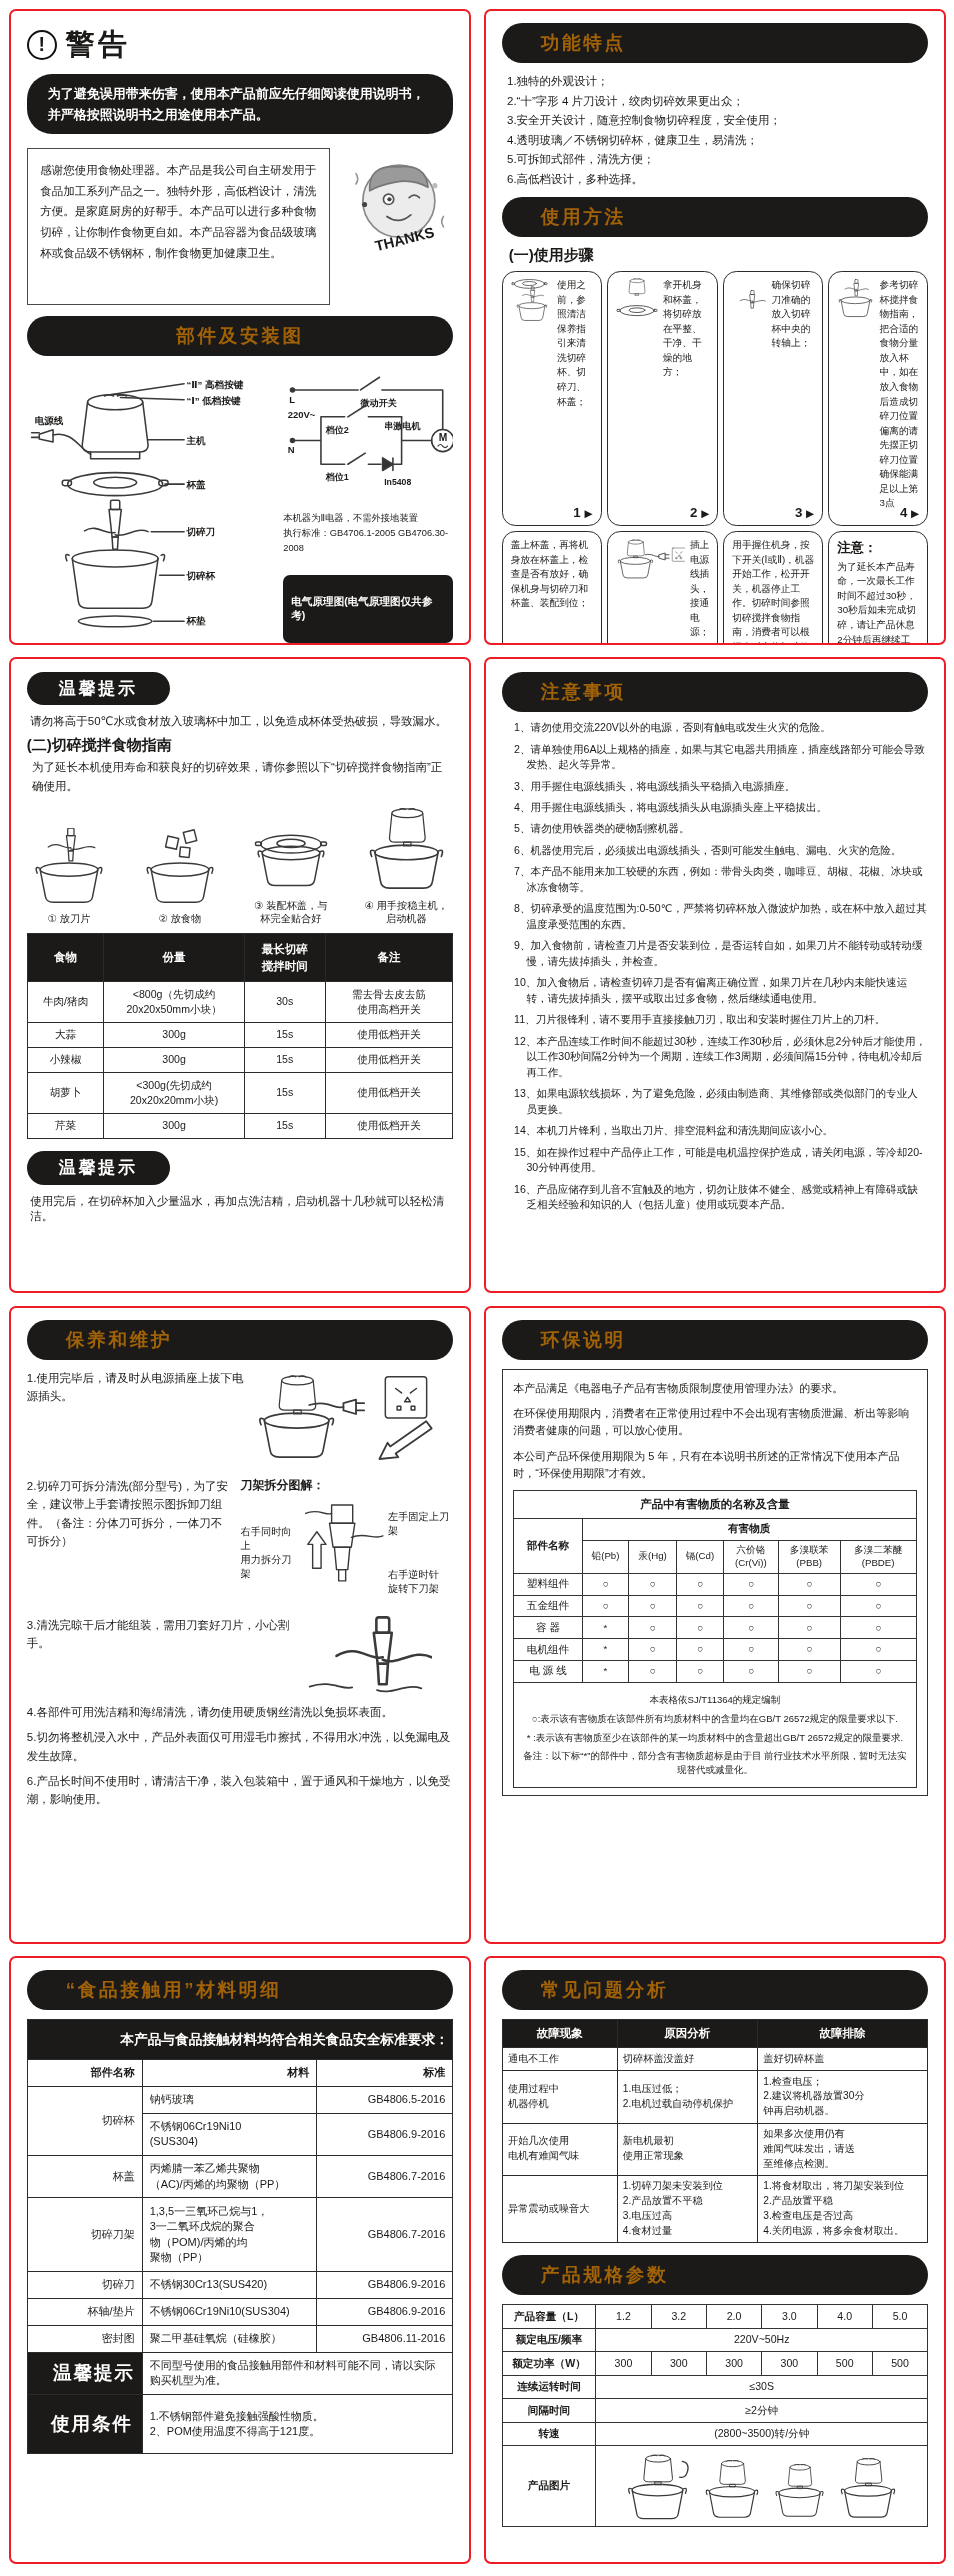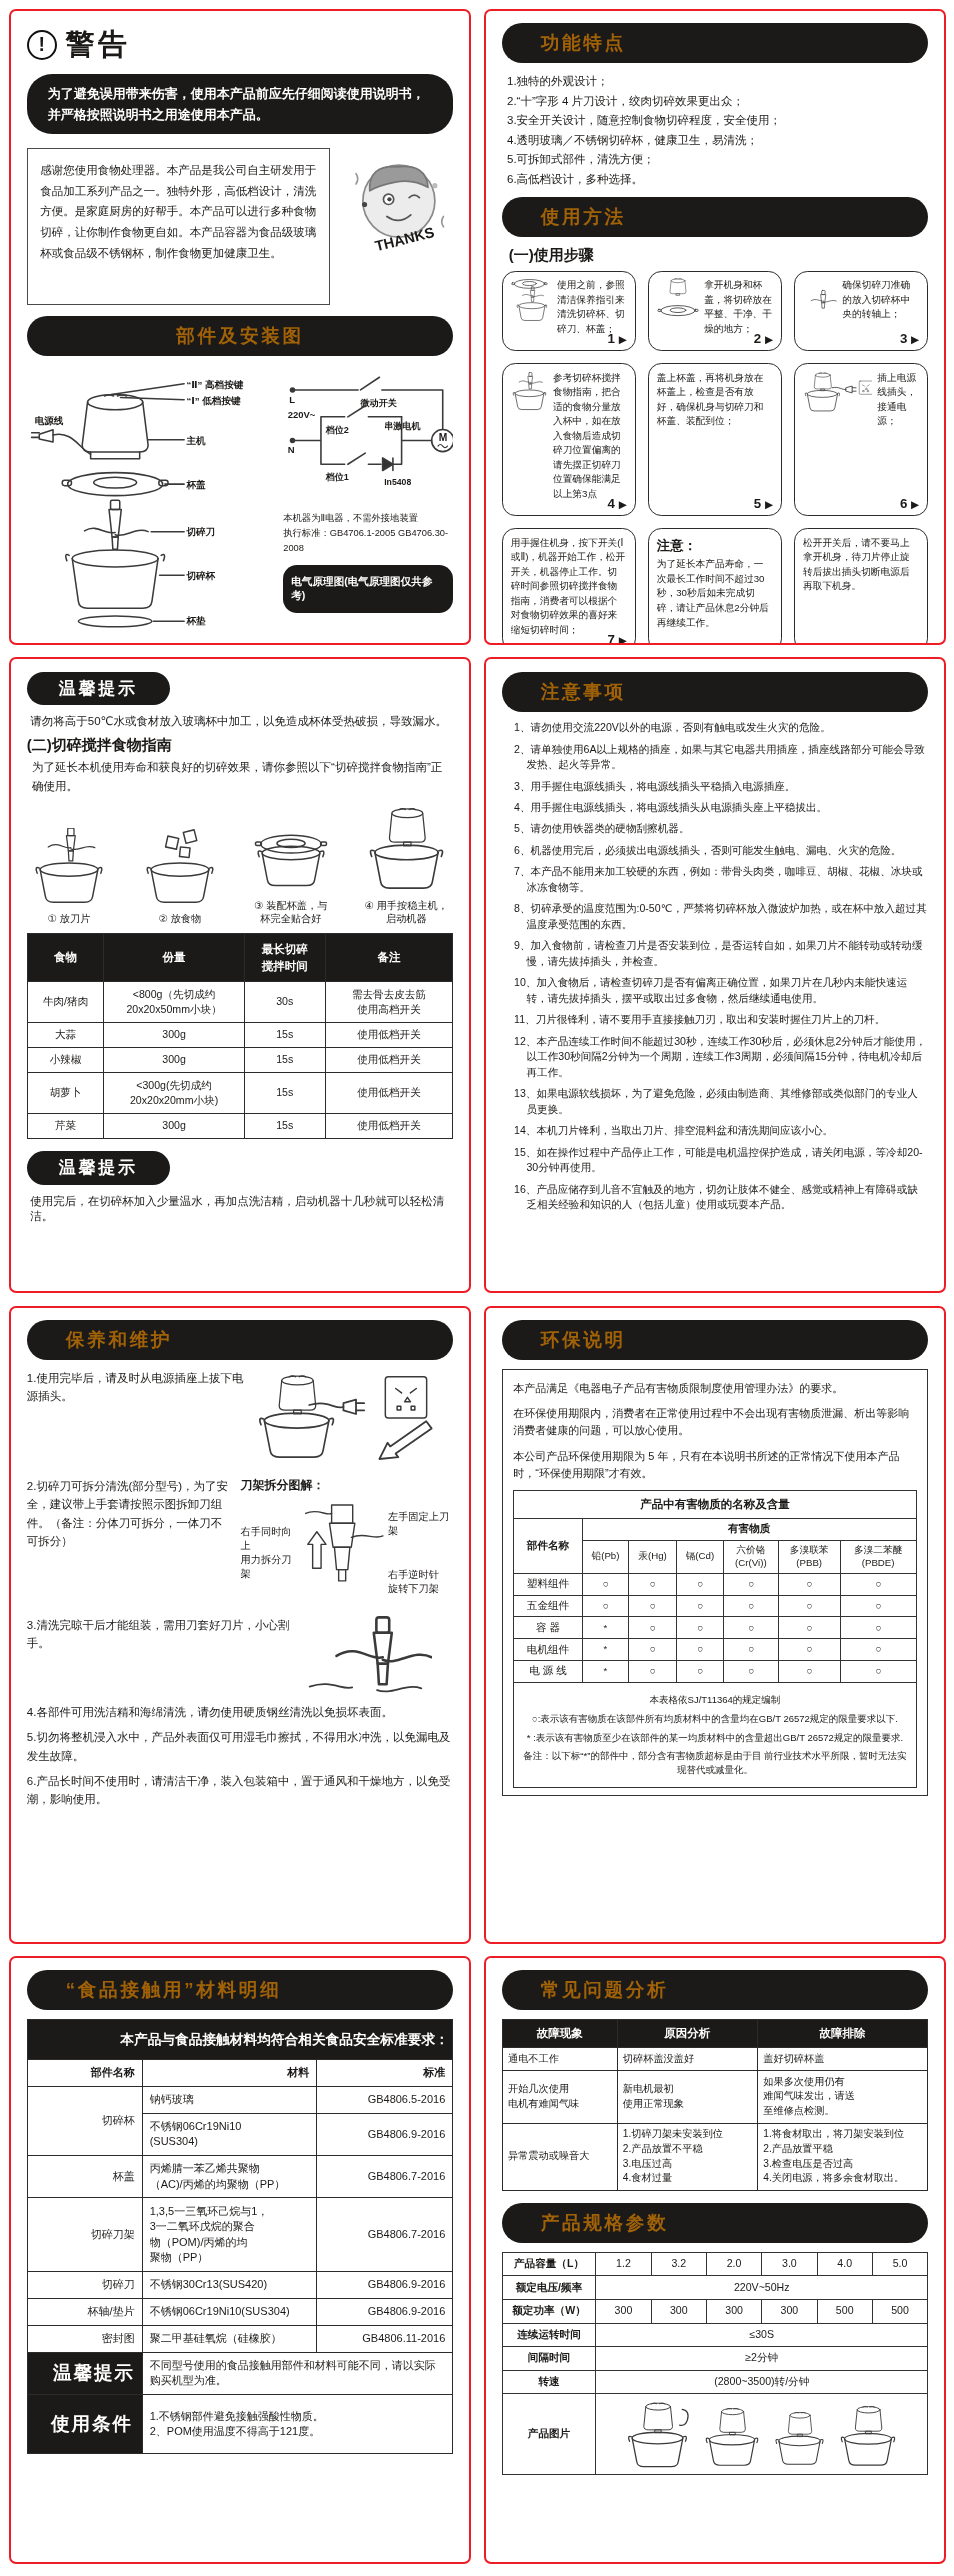--- a/index.html
+++ b/index.html
@@ -14,26 +14,26 @@
   svg text{stroke:none;fill:#1c1a18}
   
   .warn-head{display:flex;align-items:center;gap:8.8px;margin:1.8px 0 8.8px}
   .warn-ico{width:30px;height:30px;border:2.7px solid #111;border-radius:50%;display:flex;align-items:center;justify-content:center;font-size:19.4px;font-weight:bold}
   .warn-title{font-size:29px;font-weight:bold;letter-spacing:3.5px}
   .banner{background:#1c1a18;color:#fff;font-size:13px;font-weight:bold;line-height:1.65;border-radius:25px;padding:8.8px 21px}
   .introrow{display:flex;gap:14px;margin:14px 0 10.6px;}
   .introbox{border:1.8px solid #4a4a4a;padding:10.6px 12.4px;width:311px;min-height:157px;font-size:11.5px;line-height:1.8}
   .diagrow{display:flex;gap:3.5px;align-items:flex-start}
   .dia-notes{font-size:9.3px;line-height:1.6;margin-top:3.5px}
-  .caption-pill{background:#1c1a18;color:#fff;font-size:10.6px;font-weight:bold;border-radius:14px;padding:10px 8px;margin-top:9px;display:inline-block}
+  .caption-pill{background:#1c1a18;color:#fff;font-size:10.6px;font-weight:bold;border-radius:7px;padding:20px 8px;margin-top:19px;display:inline-block}
   
   .feat{font-size:11.5px;line-height:1.62;margin:1.8px 0 8.8px 5.3px}
   .feat div{margin-bottom:0.9px}
   .subt{font-size:15px;font-weight:bold;margin:1.8px 0 6.2px 7px}
-  .steps{display:grid;grid-template-columns:1fr 1fr 1fr;gap:12px}
+  .steps{display:grid;grid-template-columns:1fr 1fr 1fr 1fr;gap:5px}
   .step{position:relative;border:1.8px solid #2b2b2b;border-radius:13.3px;padding:6.2px 8px 14px;font-size:9.7px;line-height:1.5;display:flex;gap:5.3px;align-items:flex-start;min-height:64px}
   .step .txt{flex:1}
   .step .num{position:absolute;right:8px;bottom:1.8px;font-size:13.3px;font-weight:bold}
   .step .tri{font-size:10.6px}
   .sicon{flex:0 0 auto}
   .notice-t{font-size:13.3px;font-weight:bold;margin-bottom:1.8px}
   
   .tiptext{font-size:11.5px;margin:1.8px 0 7px 3.5px}
   .guidetitle{font-size:15px;font-weight:bold;margin:5.3px 0 3.5px}
   .guidetext{font-size:11.5px;line-height:1.6;margin-left:5.3px;margin-bottom:5.3px}
@@ -620,20 +620,29 @@
         <th style="width:27%">故障现象</th>
         <th style="width:33%">原因分析</th>
         <th style="width:40%">故障排除</th>
       </tr>
       <tr>
         <td class="pre">通电不工作</td>
         <td class="pre">切碎杯盖没盖好</td>
         <td class="pre">盖好切碎杯盖</td>
       </tr>
       <tr>
+        <td class="pre">使用过程中
+机器停机</td>
+        <td class="pre">1.电压过低；
+2.电机过载自动停机保护</td>
+        <td class="pre">1.检查电压；
+2.建议将机器放置30分
+钟再启动机器。</td>
+      </tr>
+      <tr>
         <td class="pre">开始几次使用
 电机有难闻气味</td>
         <td class="pre">新电机最初
 使用正常现象</td>
         <td class="pre">如果多次使用仍有
 难闻气味发出，请送
 至维修点检测。</td>
       </tr>
       <tr>
         <td class="pre">异常震动或噪音大</td>

